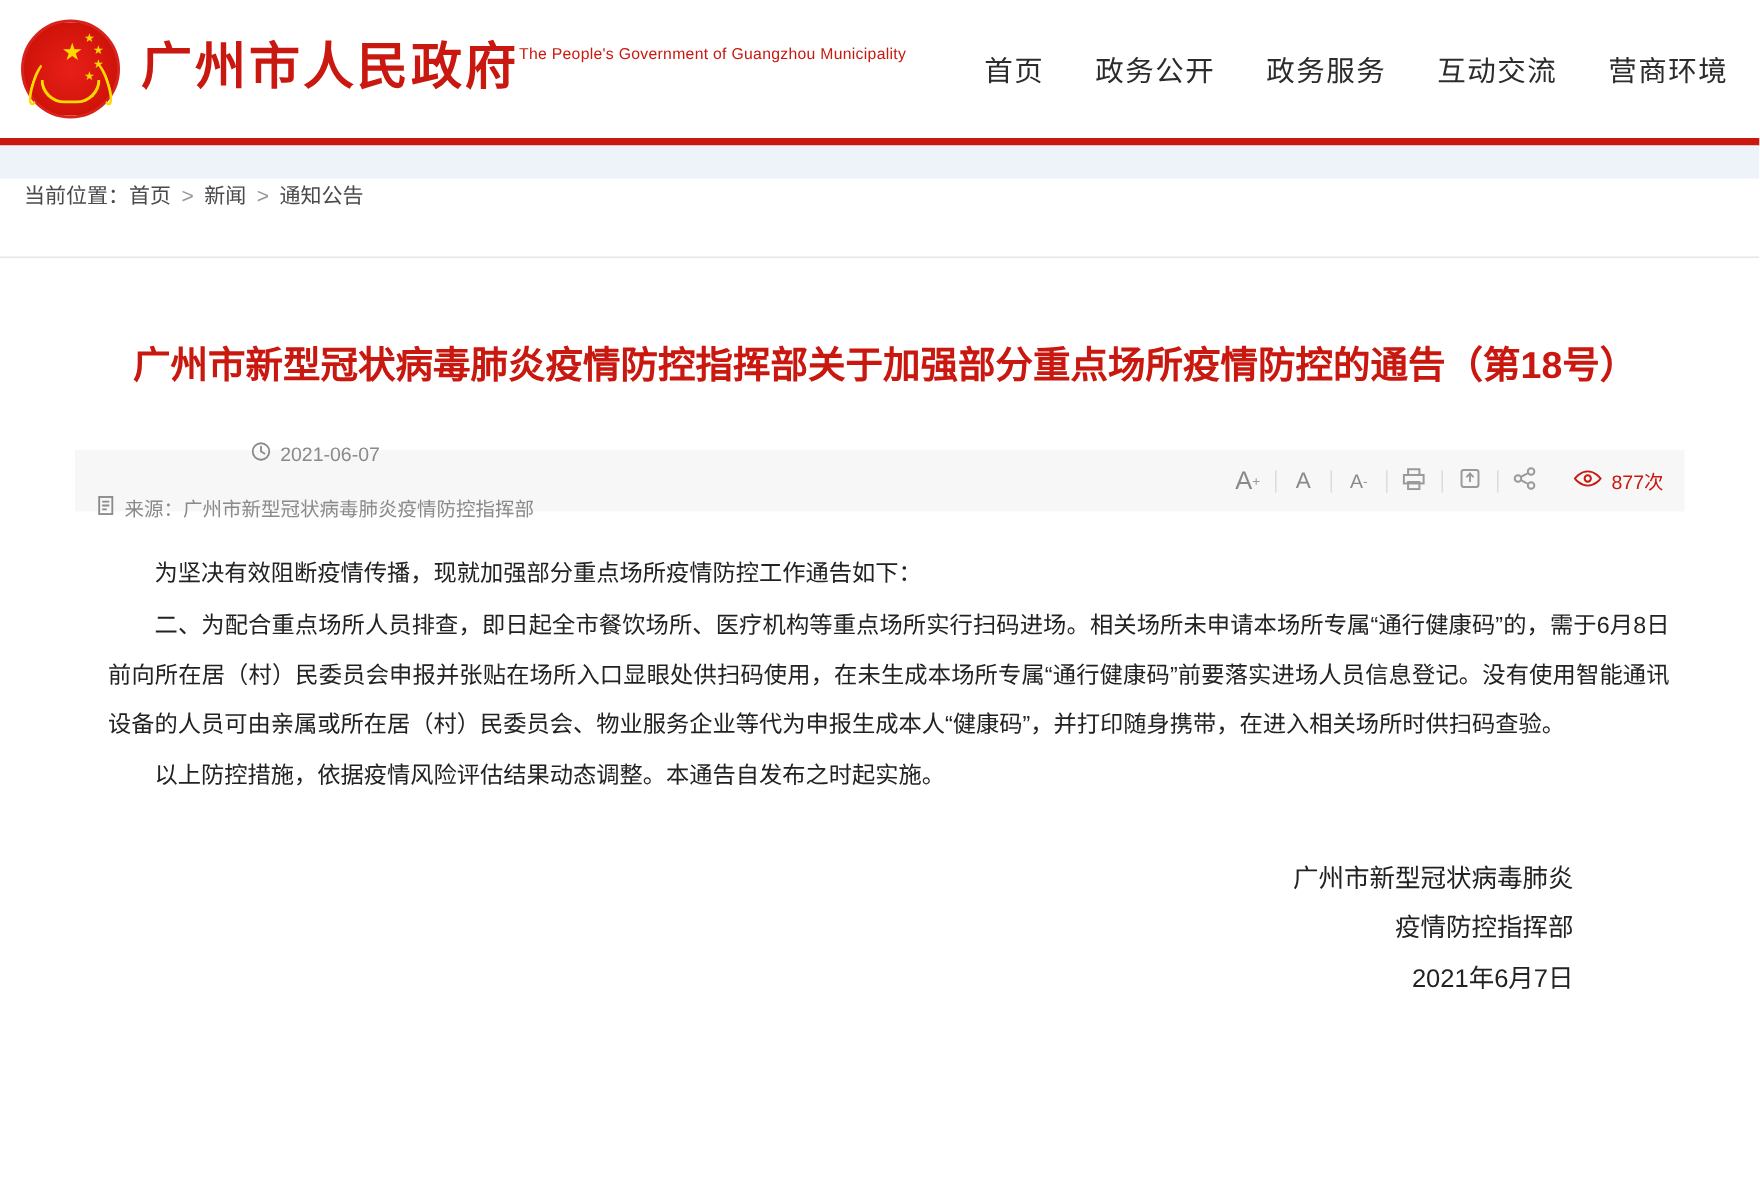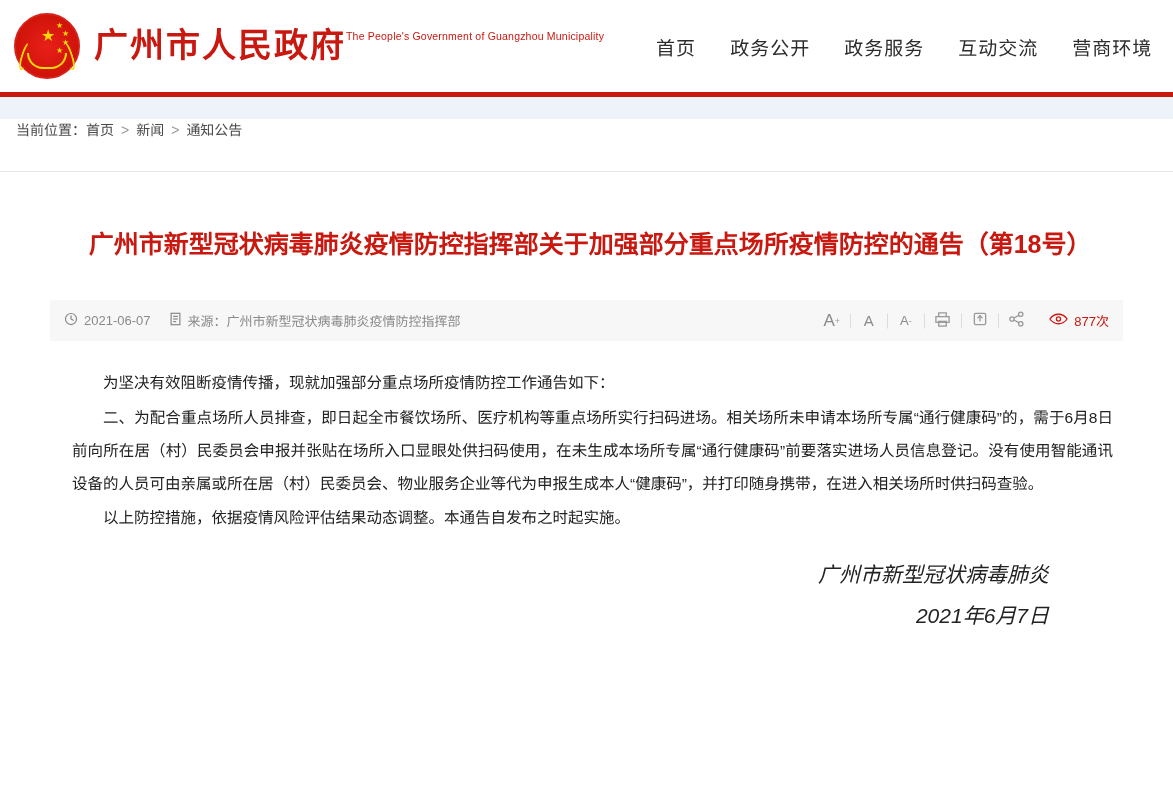--- a/index.html
+++ b/index.html
@@ -147,21 +147,21 @@
   .meta-bar {
     margin: 36px 0 0;
     height: 41px;
     background: #f7f7f7;
     display: flex;
     align-items: center;
     padding: 0 14px;
     font-size: 13px;
     color: #8a8a8a;
   }
-  .meta-left { display: flex; align-items: center; gap: 18px; }
+  .meta-left { display: flex; align-items: center; gap: 18px; flex-direction: column; }
   .meta-item { display: flex; align-items: center; gap: 6px; }
   .meta-right {
     margin-left: auto;
     display: flex;
     align-items: center;
     gap: 0;
     color: #9a9a9a;
   }
   .tool {
     width: 37px;
@@ -193,27 +193,26 @@
   .body-text {
     padding: 26px 10px 0;
     font-size: 15.5px;
     line-height: 2.12;
     color: #222;
     font-family: "Liberation Sans", "DejaVu Sans", sans-serif;
   }
   .body-text p { text-indent: 2em; margin-bottom: 2px; text-align: justify; margin-left: 12px; }
 
   .signature {
-    margin-top: 20px;
+    margin-top: 34px;
     text-align: right;
-    font-size: 21px;
+    font-size: 17px;
     line-height: 1.95;
     color: #222;
     padding-right: 64px;
-    font-style: italic;
   }
   svg { fill: none; stroke: currentColor; stroke-width: 1.4; }
 </style>
 </head>
 <body>
 
 <div class="header">
 
   <div class="logo-block">
     <div class="emblem">
@@ -342,16 +341,17 @@
     </div>
   </div>
 
   <div class="body-text">
     <p>为坚决有效阻断疫情传播，现就加强部分重点场所疫情防控工作通告如下：</p>
     <p>二、为配合重点场所人员排查，即日起全市餐饮场所、医疗机构等重点场所实行扫码进场。相关场所未申请本场所专属“通行健康码”的，需于6月8日前向所在居（村）民委员会申报并张贴在场所入口显眼处供扫码使用，在未生成本场所专属“通行健康码”前要落实进场人员信息登记。没有使用智能通讯设备的人员可由亲属或所在居（村）民委员会、物业服务企业等代为申报生成本人“健康码”，并打印随身携带，在进入相关场所时供扫码查验。</p>
     <p>以上防控措施，依据疫情风险评估结果动态调整。本通告自发布之时起实施。</p>
 
     <div class="signature">
       <div>广州市新型冠状病毒肺炎</div>
+      <div>疫情防控指挥部</div>
       <div>2021年6月7日</div>
     </div>
   </div>
 </div>
 
 </body></html>

